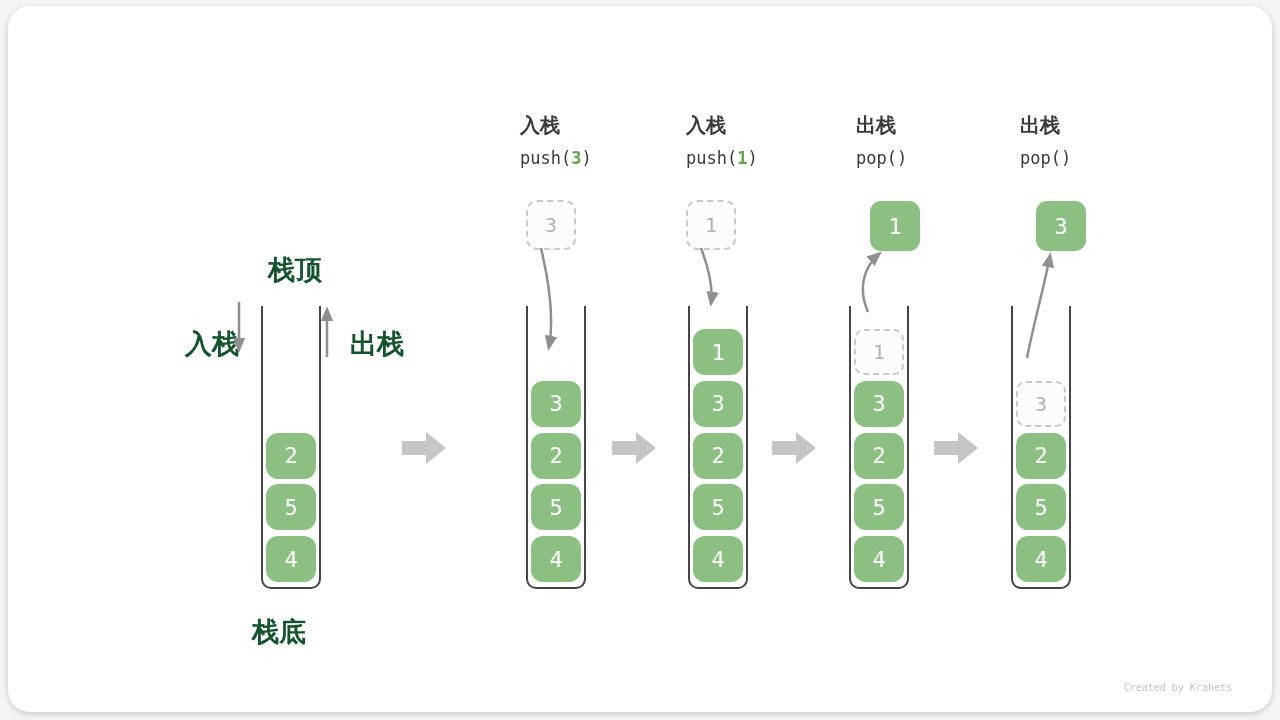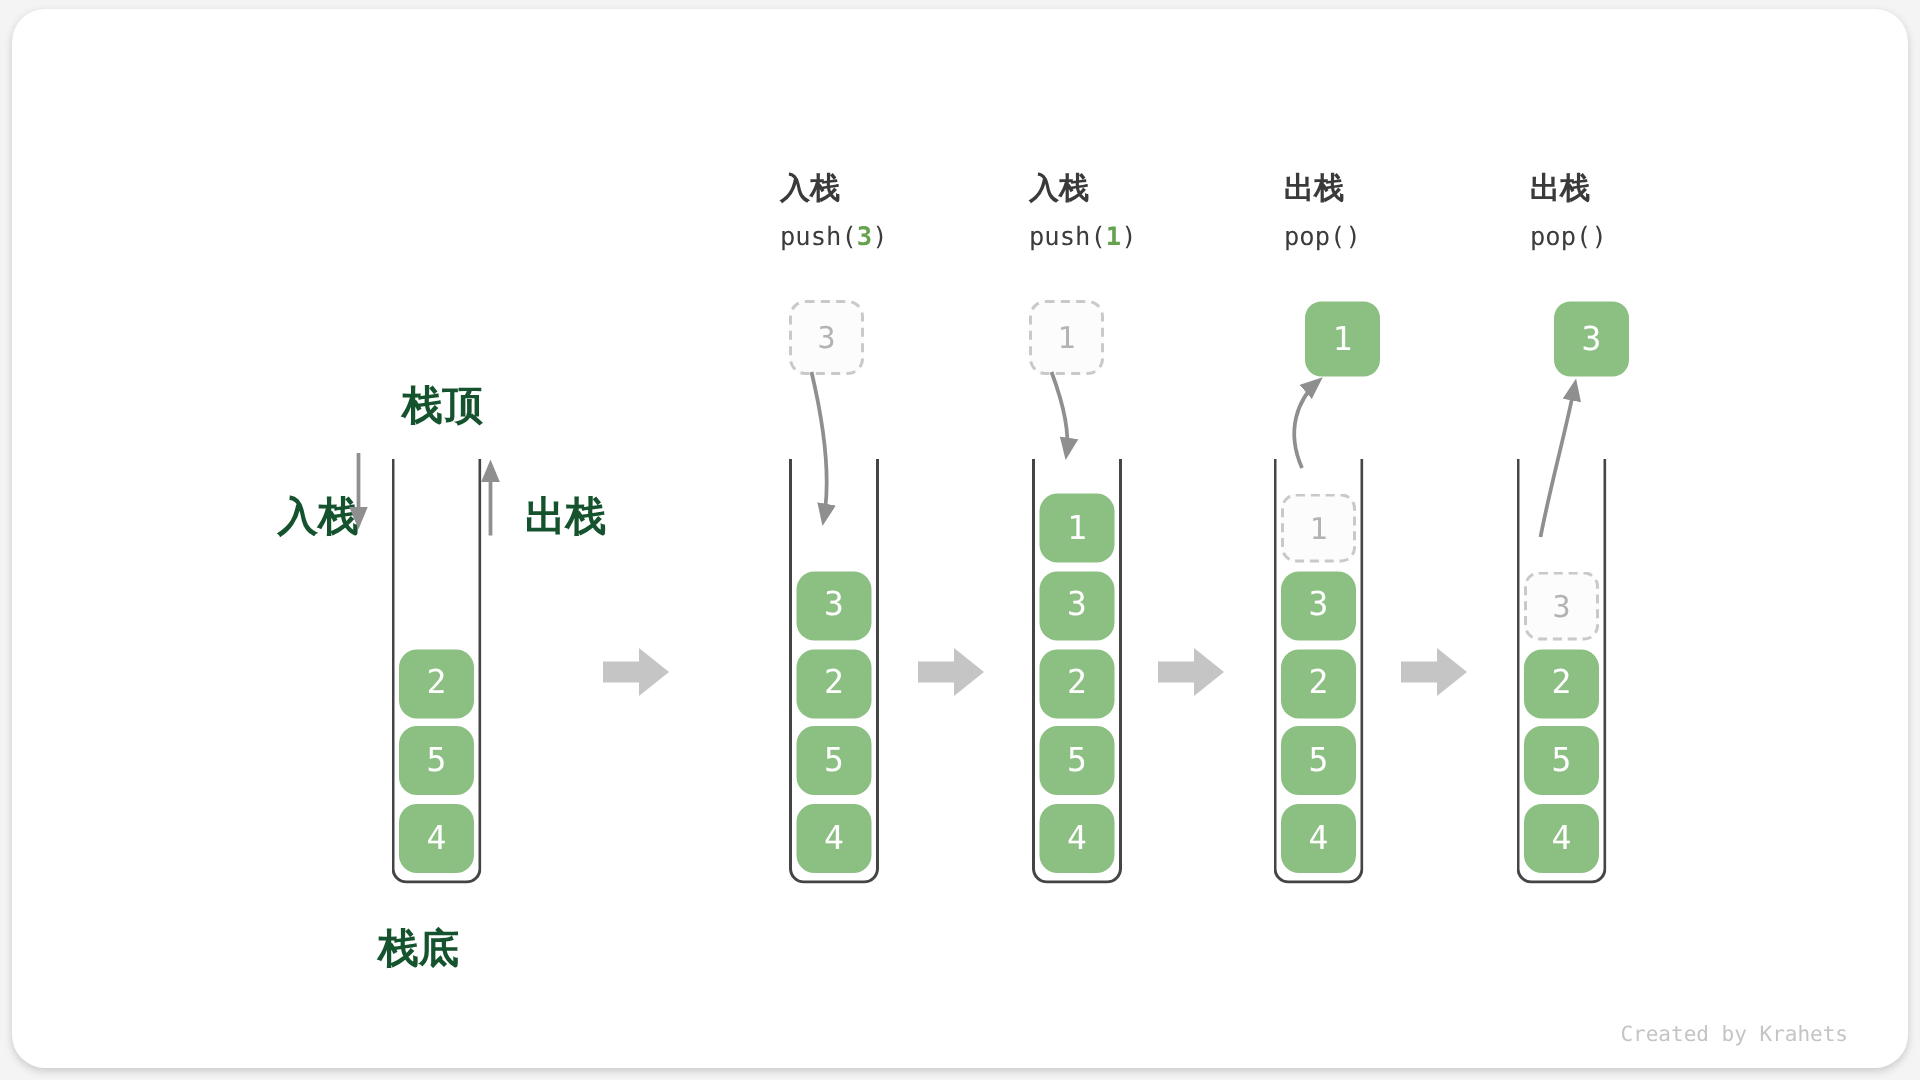--- a/index.html
+++ b/index.html
@@ -55,21 +55,21 @@
   .float-box {
     width:50px; height:50px; border-radius:11px;
     display:flex; align-items:center; justify-content:center;
     font-family:"DejaVu Sans Mono", monospace; font-size:22px; font-weight:500;
   }
   .float-box.solid { background:#8cbf82; color:#ffffff; }
   .float-box.ghost { background:#fcfcfc; border:2px dashed #c9c9c9; color:#b3b3b3; font-size:20px; }
 
   .footer {
     right:40px; top:676px;
-    font-family:"DejaVu Sans Mono", monospace; font-size:14px; color:#c4c4c4;
+    font-family:"DejaVu Sans Mono", monospace; font-size:10px; color:#c4c4c4;
   }
 
   svg.overlay { position:absolute; left:0; top:0; width:1264px; height:706px; pointer-events:none; }
 </style>
 </head>
 <body>
 
 <div class="card">
 
 

